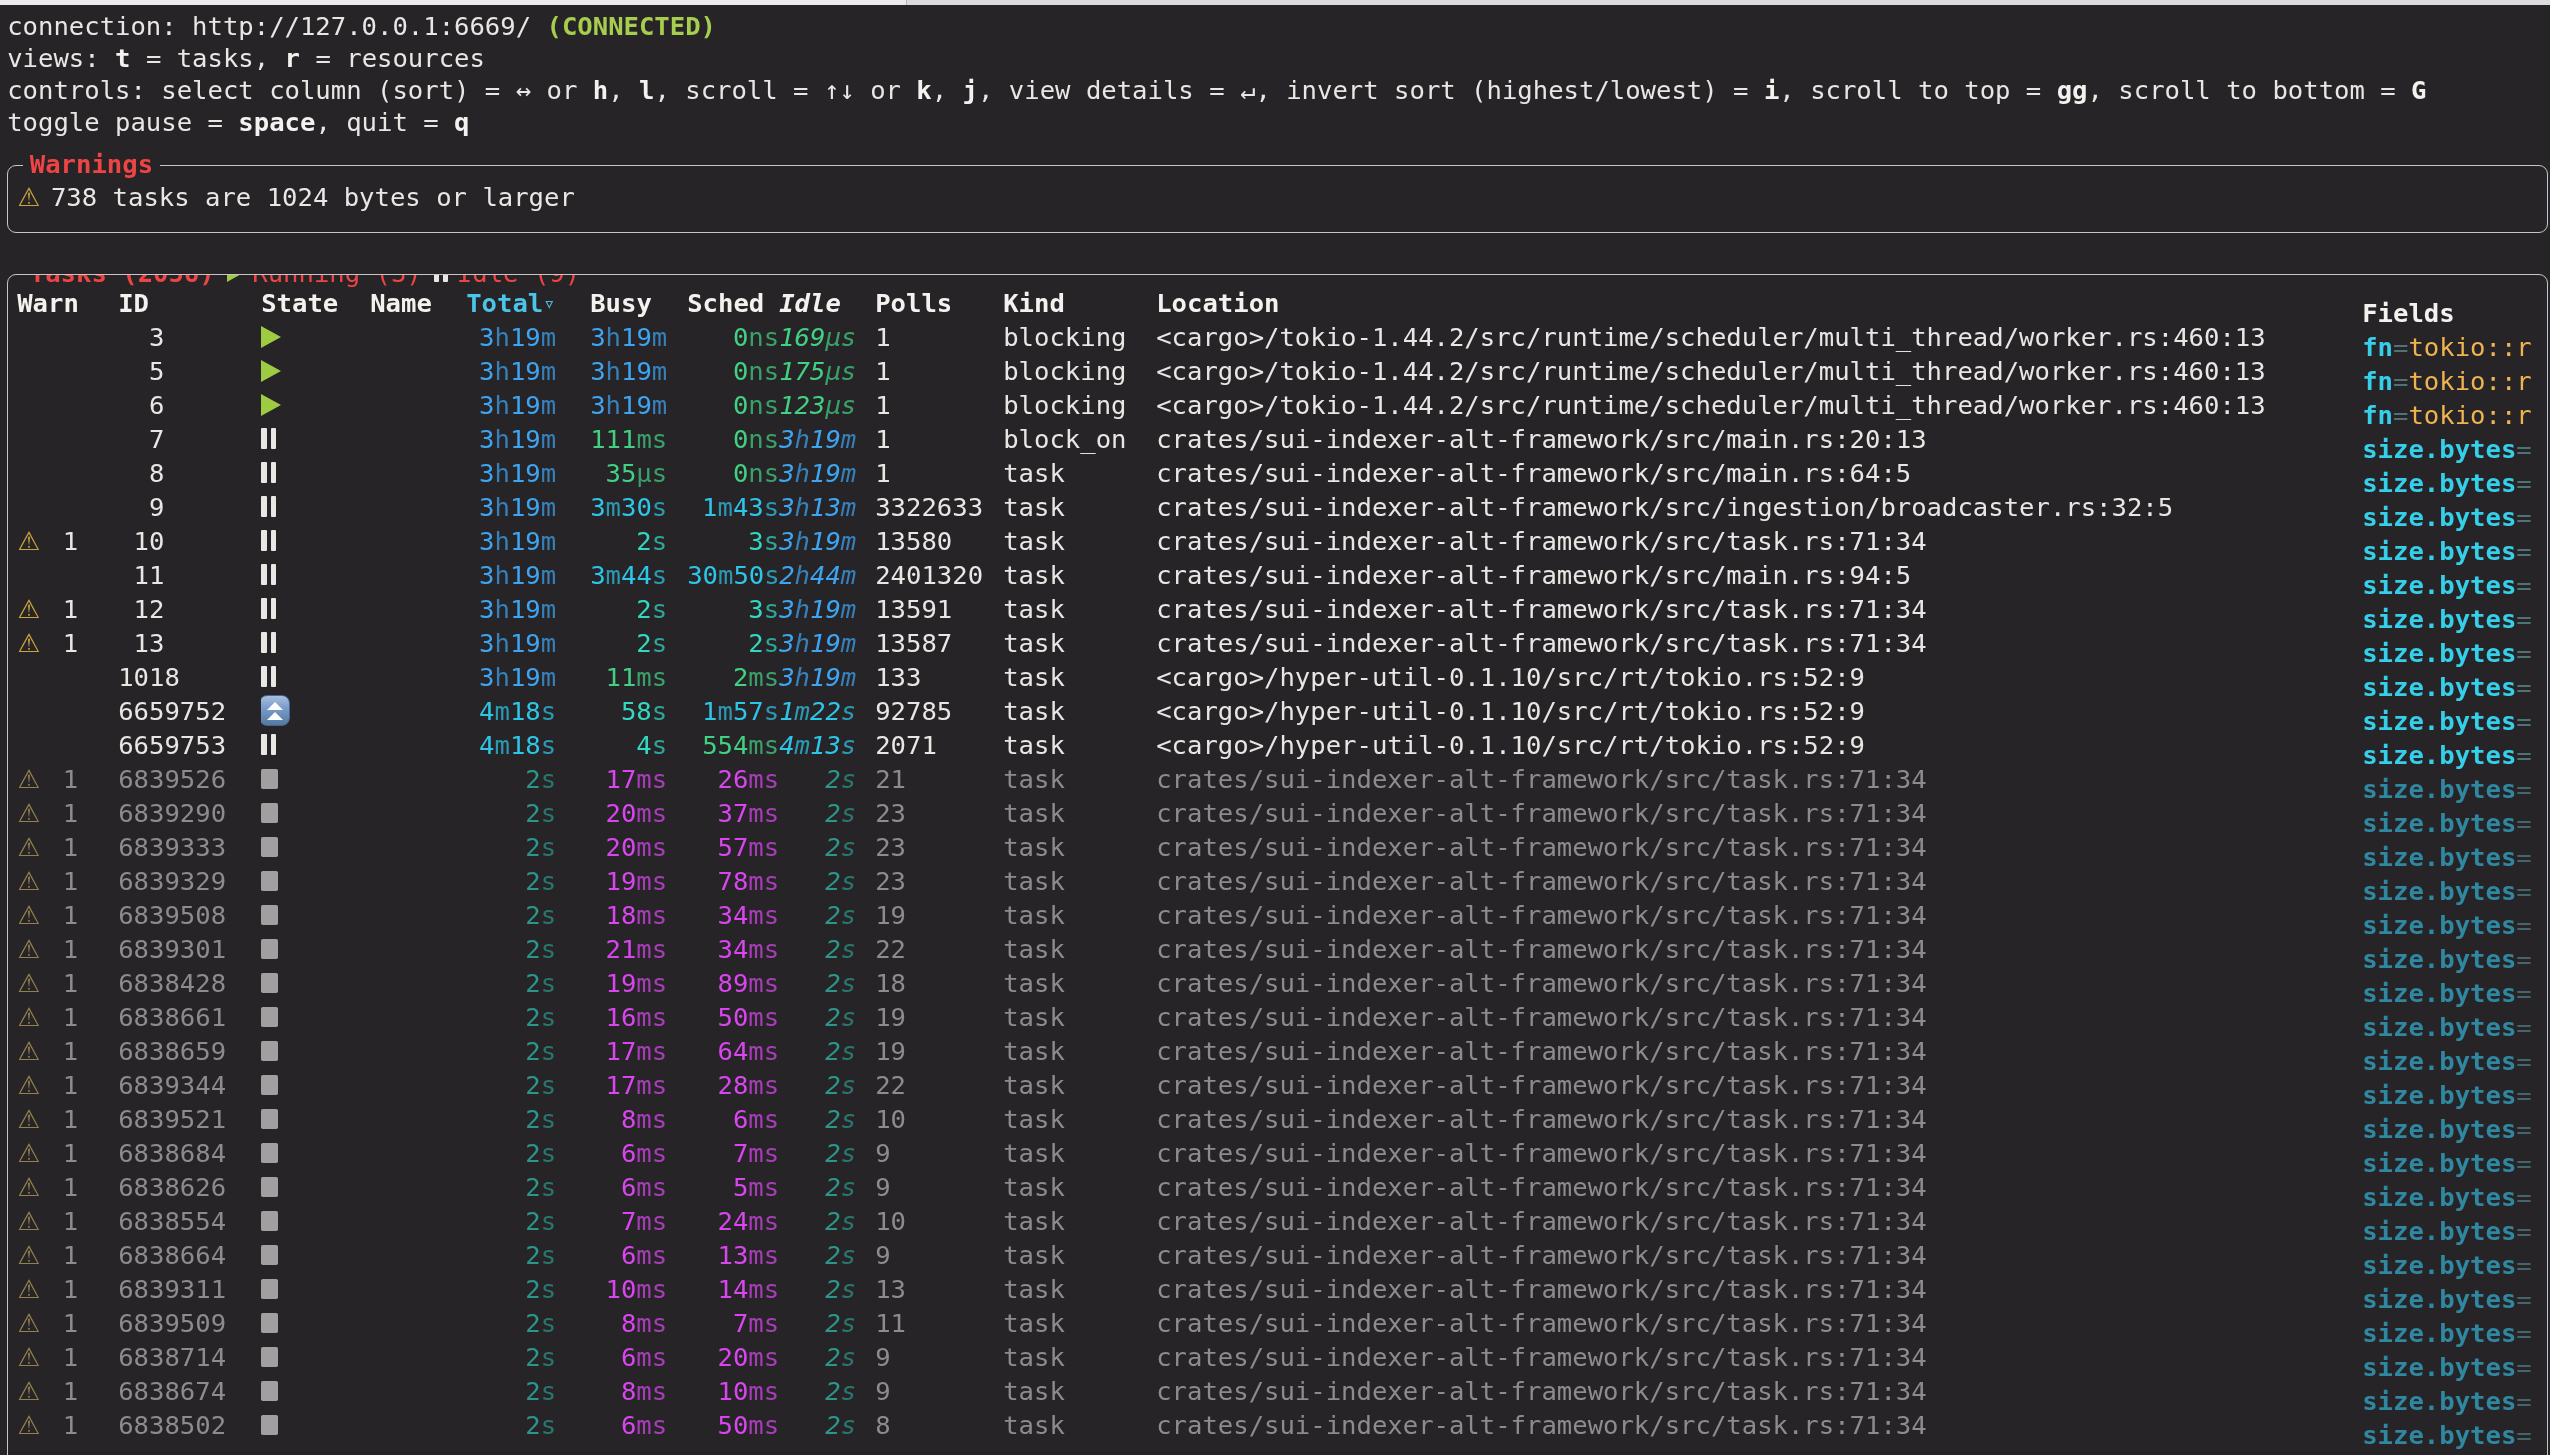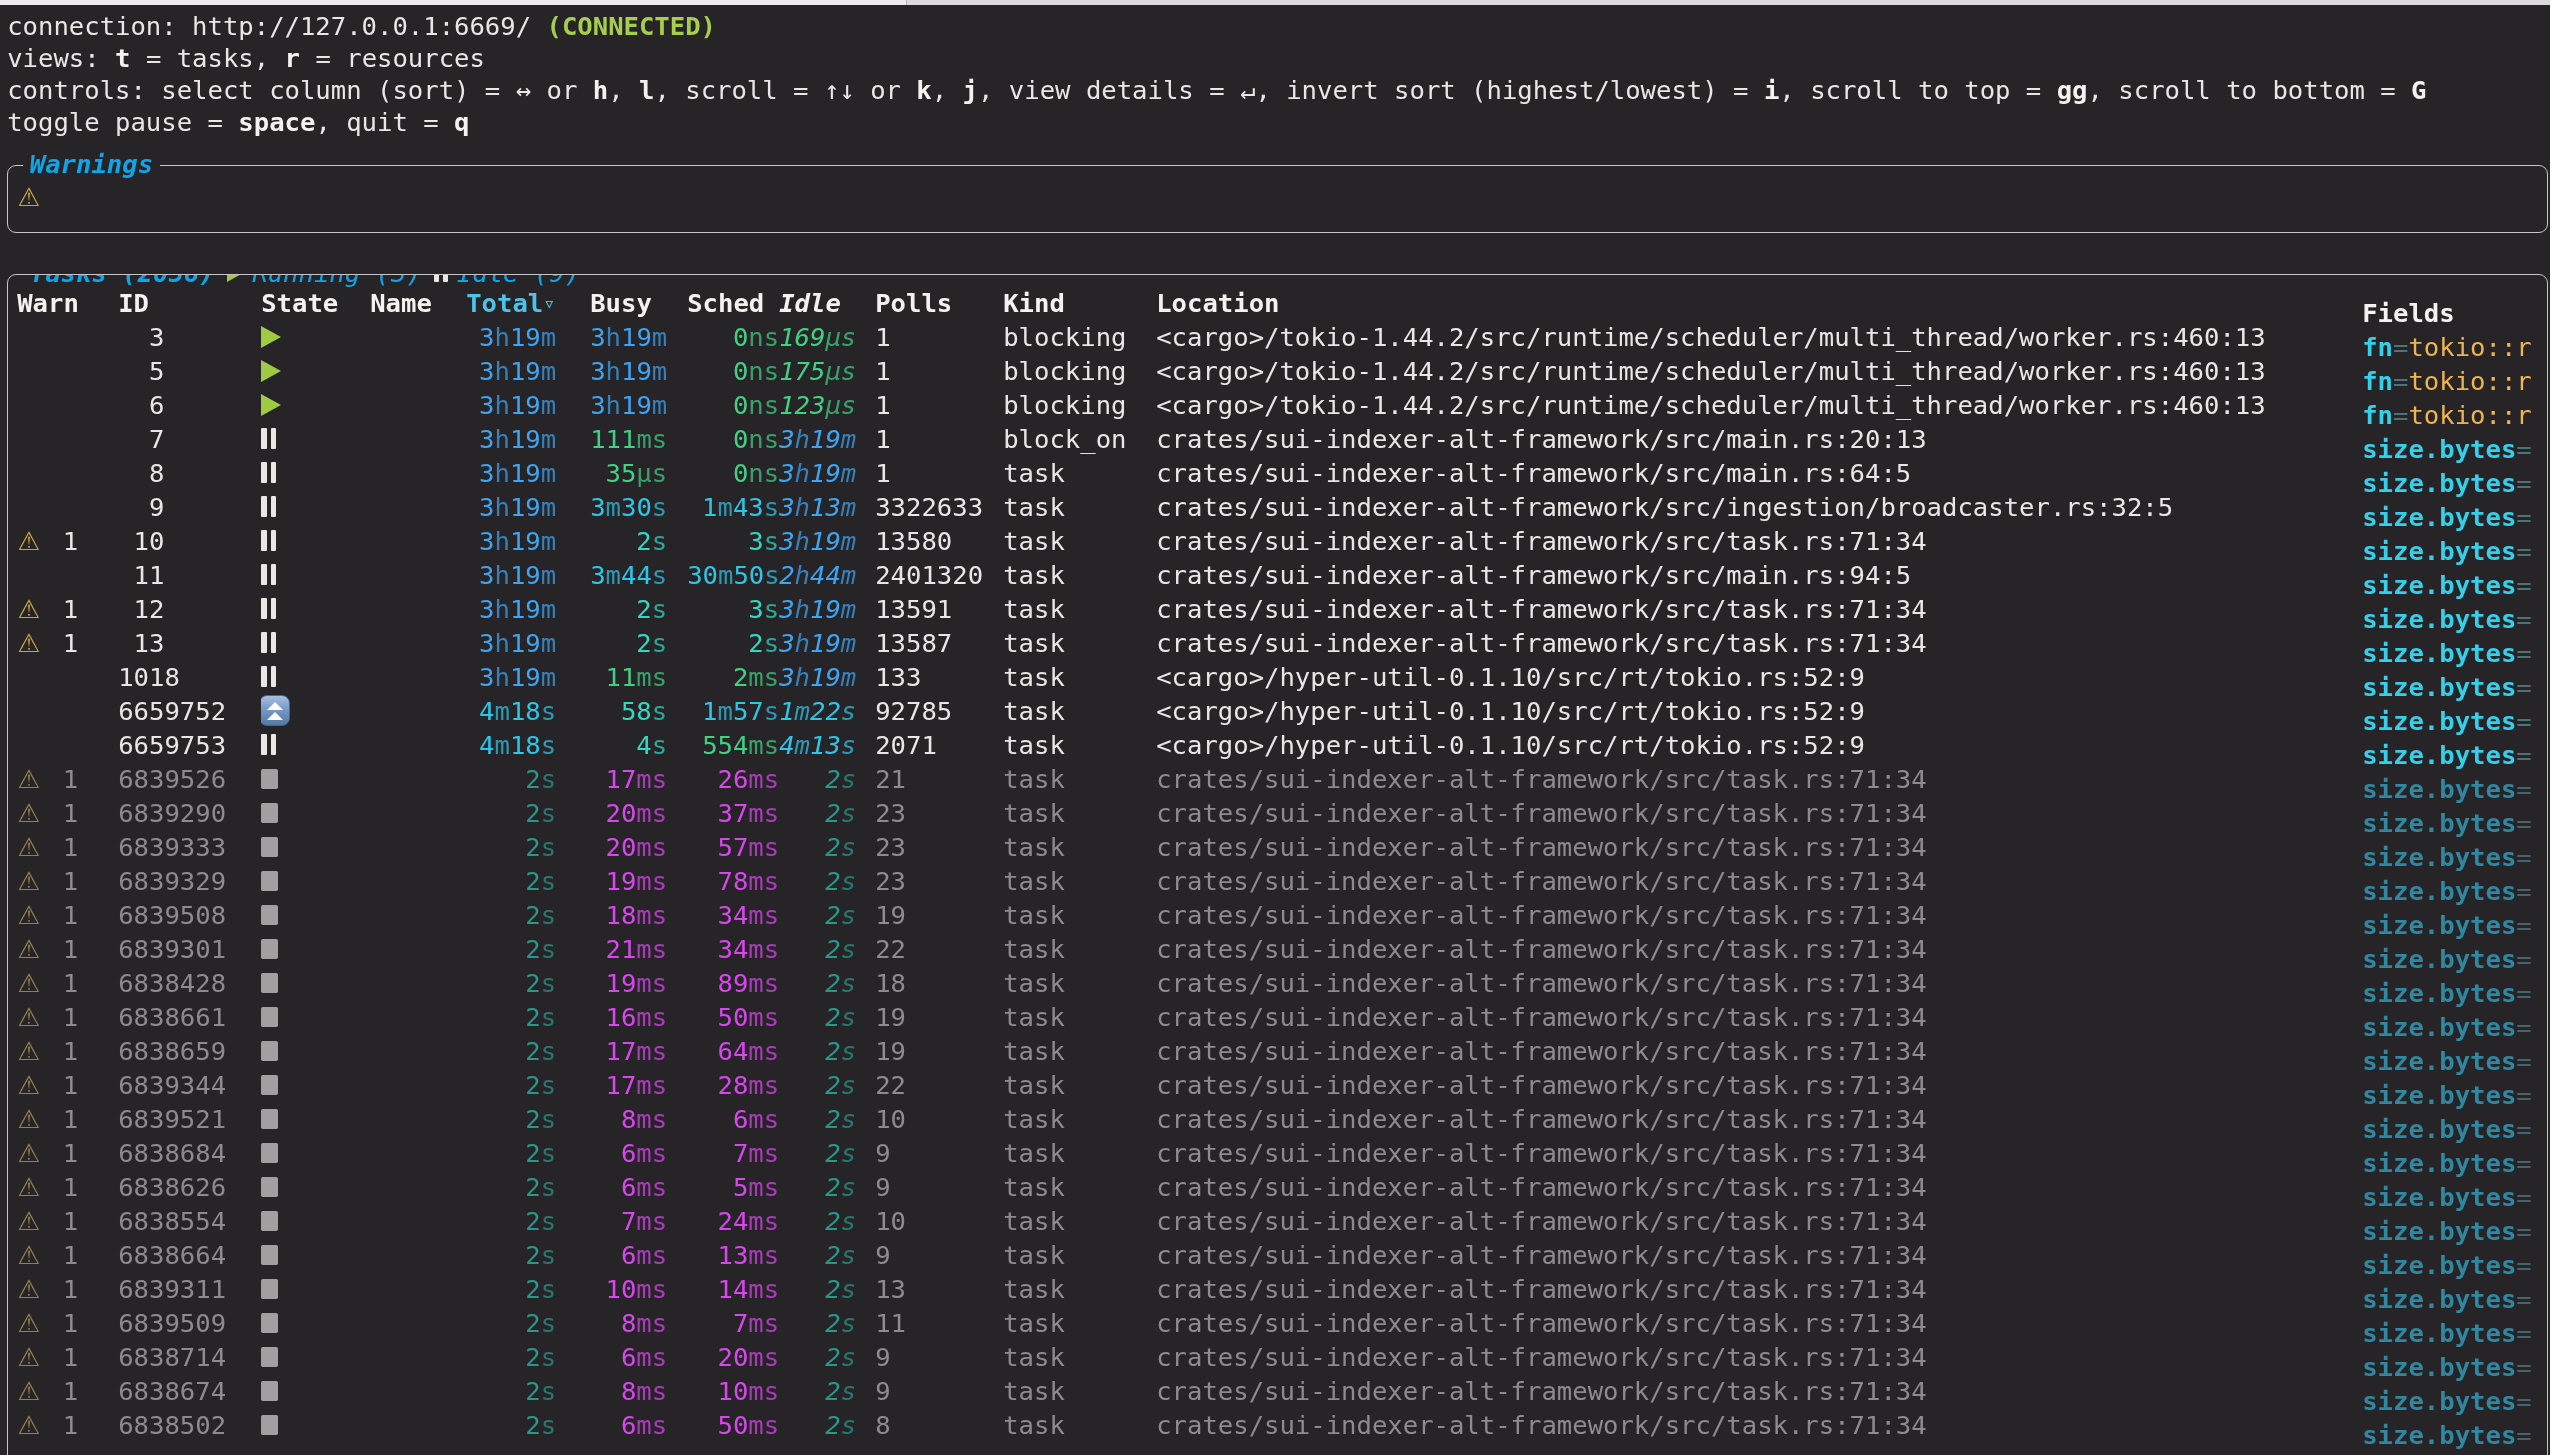--- a/index.html
+++ b/index.html
@@ -13,21 +13,21 @@
   .topbar { height:4.5px; width:100%; display:flex; }
   .topbar .seg-a { width:907px; background:#eceaec; border-right:1.8px solid #b4b2b4; }
   .topbar .seg-b { flex:1; background:#dcdadc; }
 
   .hdr { padding:5.4px 0 0 7.2px; white-space:pre; }
   .hline { height:32px; line-height:32px; white-space:pre; }
   .s-b { font-weight:bold; color:#f4f2ef; }
   .s-lime { font-weight:bold; color:#a6cd4e; }
 
   .panel { position:relative; border:1.8px solid #c7c5c9; border-radius:9px; margin-left:7.2px; margin-right:1.8px; background:transparent; }
-  .panel-title { position:absolute; top:-18px; left:14.4px; background:#272428; padding:0 7.2px; height:32px; line-height:32px; font-weight:bold; color:#0ea5e9; white-space:pre; display:flex; align-items:center;font-style:italic; }
+  .panel-title { position:absolute; top:-18px; left:14.4px; background:#272428; padding:0 7.2px; height:32px; line-height:32px; font-weight:bold; color:#ef4444; white-space:pre; display:flex; align-items:center; }
 
   .warnings-panel { margin-top:27px; height:68px; }
   .warn-line { padding:16px 0 0 9px; display:flex; align-items:center; }
   .warn-ico { color:#c9a43f; font-family:"DejaVu Sans", sans-serif; margin-right:10.8px; }
   .warn-text { color:#e9e7e4; }
 
   .tasks-panel { margin-top:41px; height:1345px; overflow:hidden; }
   .tasks-title { font-weight:normal; }
   .tasks-title .tb { font-weight:bold; margin-right:12.6px; }
   .tasks-title .lbl { margin:0 12.6px 0 9px; }
@@ -95,20 +95,21 @@
   <div class="seg-a"></div>
   <div class="seg-b"></div>
 </div>
 
 <div class="hdr" id="hdr"><div class="hline"><span>connection: http://127.0.0.1:6669/ </span><span class="s-lime">(CONNECTED)</span></div><div class="hline"><span>views: </span><span class="s-b">t</span><span> = tasks, </span><span class="s-b">r</span><span> = resources</span></div><div class="hline"><span>controls: select column (sort) = ↔ or </span><span class="s-b">h</span><span>, </span><span class="s-b">l</span><span>, scroll = ↑↓ or </span><span class="s-b">k</span><span>, </span><span class="s-b">j</span><span>, view details = ↵, invert sort (highest/lowest) = </span><span class="s-b">i</span><span>, scroll to top = </span><span class="s-b">gg</span><span>, scroll to bottom = </span><span class="s-b">G</span></div><div class="hline"><span>toggle pause = </span><span class="s-b">space</span><span>, quit = </span><span class="s-b">q</span></div></div>
 
 <div class="panel warnings-panel">
   <div class="panel-title">Warnings</div>
   <div class="warn-line">
     <span class="warn-ico">⚠</span>
+    <span class="warn-text">738 tasks are 1024 bytes or larger</span>
   </div>
 </div>
 
 <div class="panel tasks-panel">
   <div class="panel-title tasks-title">
     <span class="tb">Tasks (2056)</span>
     <span class="tri-ico"></span>
     <span class="lbl">Running (3)</span>
     <span class="pause-ico"><b></b><b></b></span>
     <span class="lbl">Idle (9)</span>

